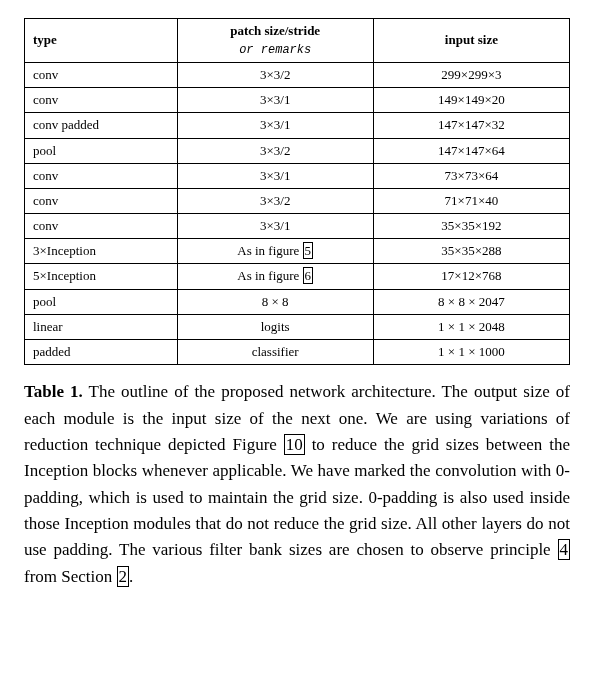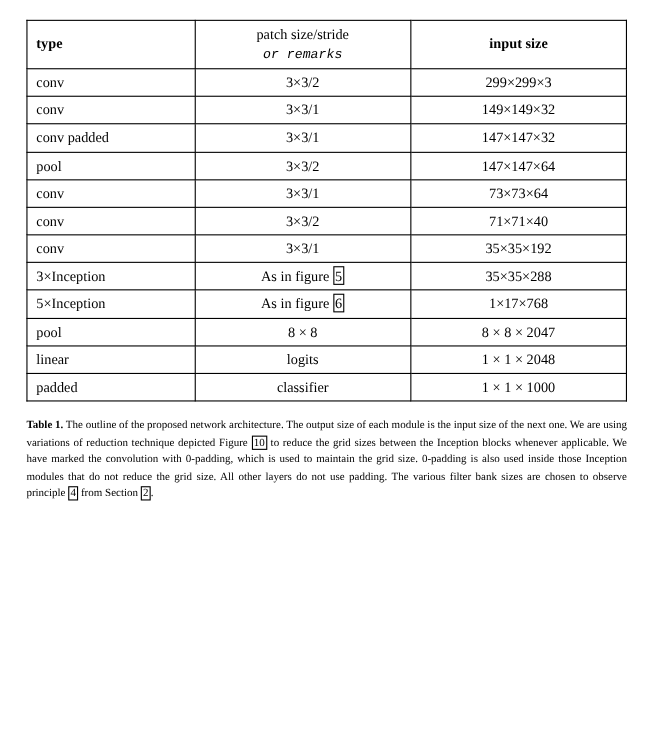--- a/index.html
+++ b/index.html
@@ -28,21 +28,21 @@
       padding: 3px 8px;
       text-align: center;
       line-height: 1.4;
     }
 
     th {
       font-weight: bold;
     }
 
     .header-main {
-      font-weight: normal;
+      font-weight: bold;
     }
 
     .header-sub {
       font-weight: normal;
       font-style: italic;
       font-size: 12px;
       font-family: Liberation Mono, monospace;
     }
 
     .col-type {
@@ -53,21 +53,21 @@
     .col-patch {
       width: 36%;
     }
 
     .col-input {
       width: 36%;
       margin-left: 16px;
     }
 
     .caption {
-      font-size: 10px;
+      font-size: 17px;
       line-height: 1.55;
       text-align: justify;
       margin-top: 12px;
     }
 
     .caption .label {
       font-weight: bold;
     }
 
     .link-ref {
@@ -101,21 +101,21 @@
     </thead>
     <tbody id="table-body">
     <tr>
           <td class="col-type">conv</td>
           <td class="col-patch">3×3/2</td>
           <td class="col-input">299×299×3</td>
         </tr>
         <tr>
           <td class="col-type">conv</td>
           <td class="col-patch">3×3/1</td>
-          <td class="col-input">149×149×32</td>
+          <td class="col-input">149×149×20</td>
         </tr>
         <tr>
           <td class="col-type">conv padded</td>
           <td class="col-patch">3×3/1</td>
           <td class="col-input">147×147×32</td>
         </tr>
         <tr>
           <td class="col-type">pool</td>
           <td class="col-patch">3×3/2</td>
           <td class="col-input">147×147×64</td>
@@ -136,21 +136,21 @@
           <td class="col-input">35×35×192</td>
         </tr>
         <tr>
           <td class="col-type">3×Inception</td>
           <td class="col-patch"><span>As in figure </span><span class="link-ref">5</span></td>
           <td class="col-input">35×35×288</td>
         </tr>
         <tr>
           <td class="col-type">5×Inception</td>
           <td class="col-patch"><span>As in figure </span><span class="link-ref">6</span></td>
-          <td class="col-input">1×17×768</td>
+          <td class="col-input">17×12×768</td>
         </tr>
         <tr>
           <td class="col-type">pool</td>
           <td class="col-patch">8 × 8</td>
           <td class="col-input">8 × 8 × 2047</td>
         </tr>
         <tr>
           <td class="col-type">linear</td>
           <td class="col-patch">logits</td>
           <td class="col-input">1 × 1 × 2048</td>

